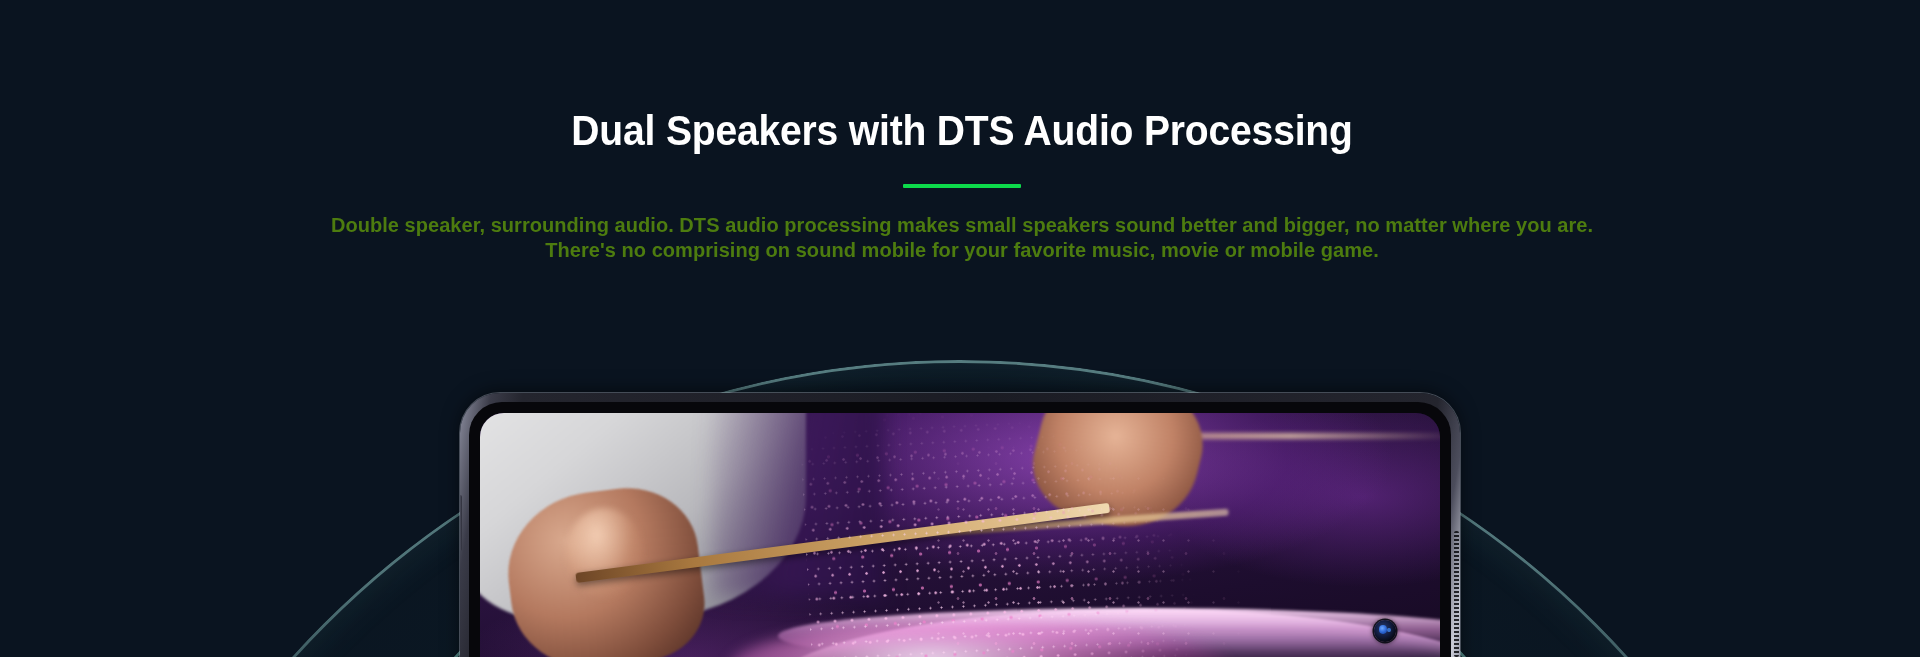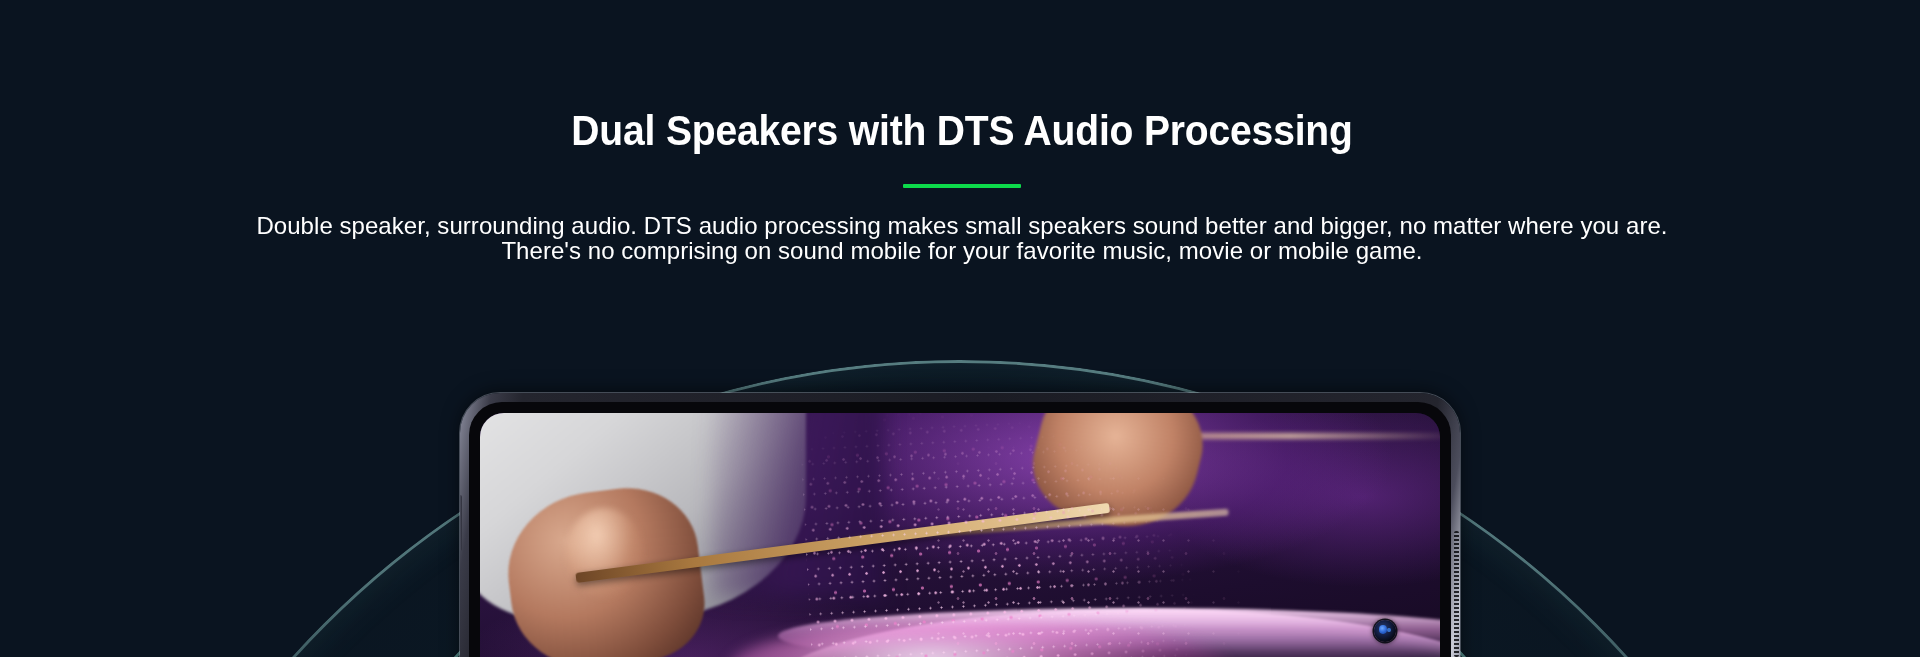--- a/index.html
+++ b/index.html
@@ -90,24 +90,24 @@
     transform:scaleX(0.93);
   }
   .divider {
     width:118px; height:4px;
     margin:30px auto 0;
     border-radius:1px;
     background:#0ddb4b;
   }
   .subcopy {
     margin-top:25px;
-    color:#ffffff;
-    font-size:24px;
+    color:#4d7c0f;
+    font-size:20px;
     line-height:25px;
-    font-weight:400;
+    font-weight:700;
     letter-spacing:0.05px;
   }
   .subcopy .line { display:block; }
 
   
   .phone {
     position:absolute;
     left:50%;
     transform:translateX(-50%);
     top:393px;

